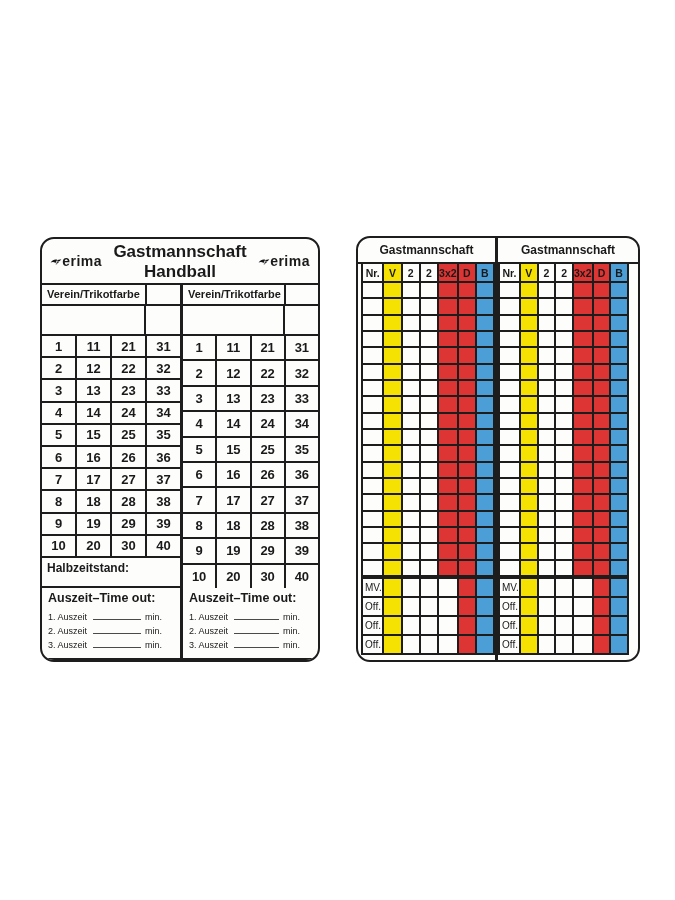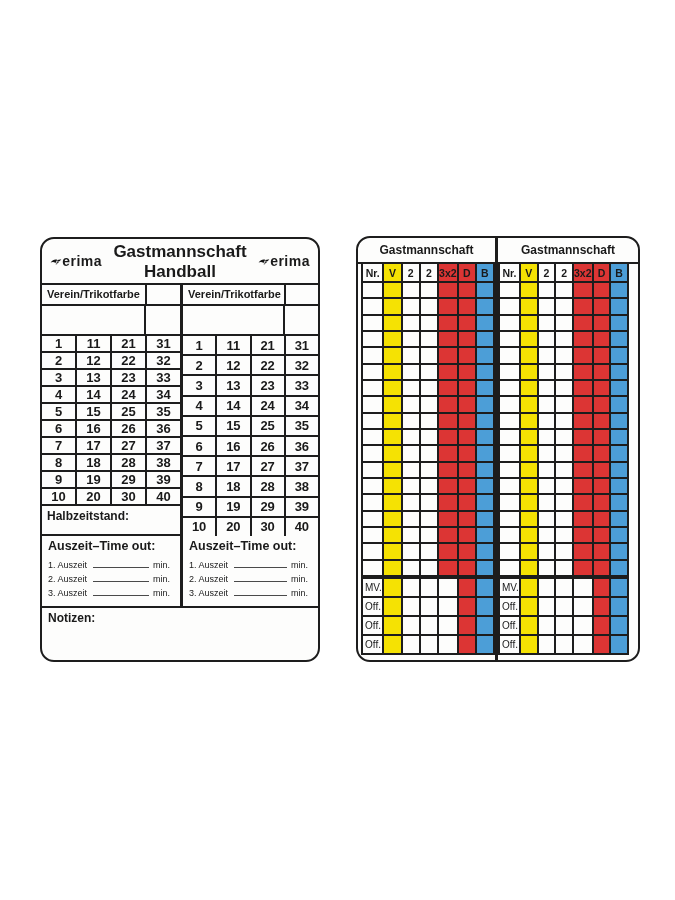--- a/index.html
+++ b/index.html
@@ -28,21 +28,21 @@
   .empty-row { flex:0 0 30px; display:flex; border-bottom:2px solid #1d1d1d; }
   .empty-main { flex:3; }
 
   .num-grid { flex:1; display:grid; grid-template-columns:repeat(4,1fr); grid-auto-rows:1fr;
               gap:2px; background:#1d1d1d; }
   .num-cell { background:#fdfdfc; display:flex; align-items:center; justify-content:center;
               font-weight:bold; font-size:13px; }
 
   .score-row { flex:0 0 32px; border-top:2px solid #1d1d1d; border-bottom:2px solid #1d1d1d;
                font-weight:bold; font-size:12px; padding:3px 0 0 5px; }
-  .timeout { flex:0 0 72px; border-bottom:2px solid #1d1d1d; padding:3px 10px 0 6px; display:flex; flex-direction:column; }
+  .timeout { flex:0 0 72px; border-bottom:2px solid #1d1d1d; padding:3px 18px 0 6px; display:flex; flex-direction:column; }
   .timeout-title { font-weight:bold; font-size:12.5px; margin-bottom:3px; }
   .to-entry { display:flex; align-items:flex-end; font-size:9px; height:14px; }
   .to-fill { flex:1; border-bottom:1.5px solid #4a4a4a; margin:0 4px 2px 6px; }
   .notes { flex:1; font-weight:bold; font-size:12px; padding:3px 0 0 6px; }
 
   
   .rc { left:356px; top:236px; width:284px; height:426px; display:flex; }
   .rc-half { width:50%; display:flex; flex-direction:column; }
   .rc-half.lft { border-right:3px solid #1d1d1d; }
   .rc-team { flex:0 0 26px; display:flex; align-items:center; justify-content:center;
@@ -230,21 +230,20 @@
               <div class="to-entry">
                 <span>3. Auszeit</span>
                 <span class="to-fill"></span>
                 <span>min.</span>
               </div>
             </div>
         </div>
       </div>
     </div>
 
-    <div class="notes">Notizen:</div>
   </div>
 
   <div class="card rc">
     <div class="rc-half lft">
       <div class="rc-team">Gastmannschaft</div>
       <div class="rc-table" style="grid-template-columns: 1.2fr repeat(6, 1fr); grid-template-rows: 17px repeat(18, 1fr) 0px repeat(4, 17px);">
           <div class="rc-cell rc-head" style="background: rgb(253, 253, 252);">Nr.</div>
           <div class="rc-cell rc-head" style="background: rgb(245, 226, 3);">V</div>
           <div class="rc-cell rc-head" style="background: rgb(253, 253, 252);">2</div>
           <div class="rc-cell rc-head" style="background: rgb(253, 253, 252);">2</div>

